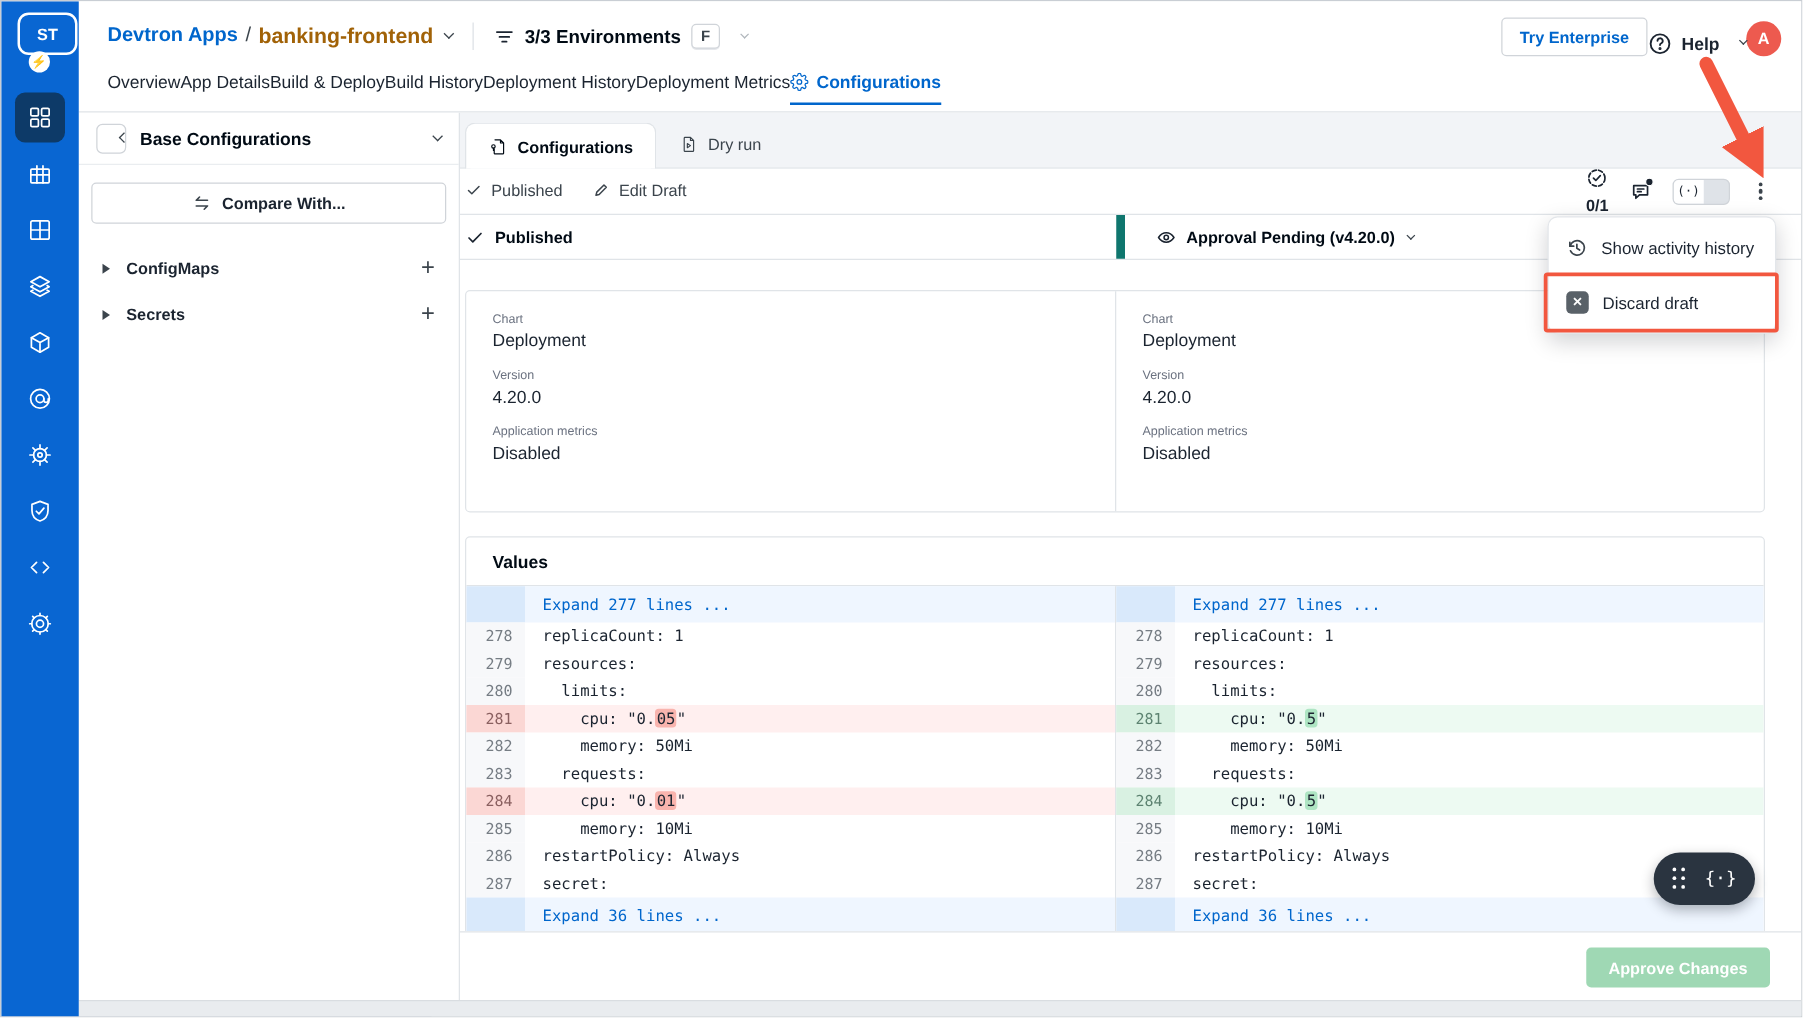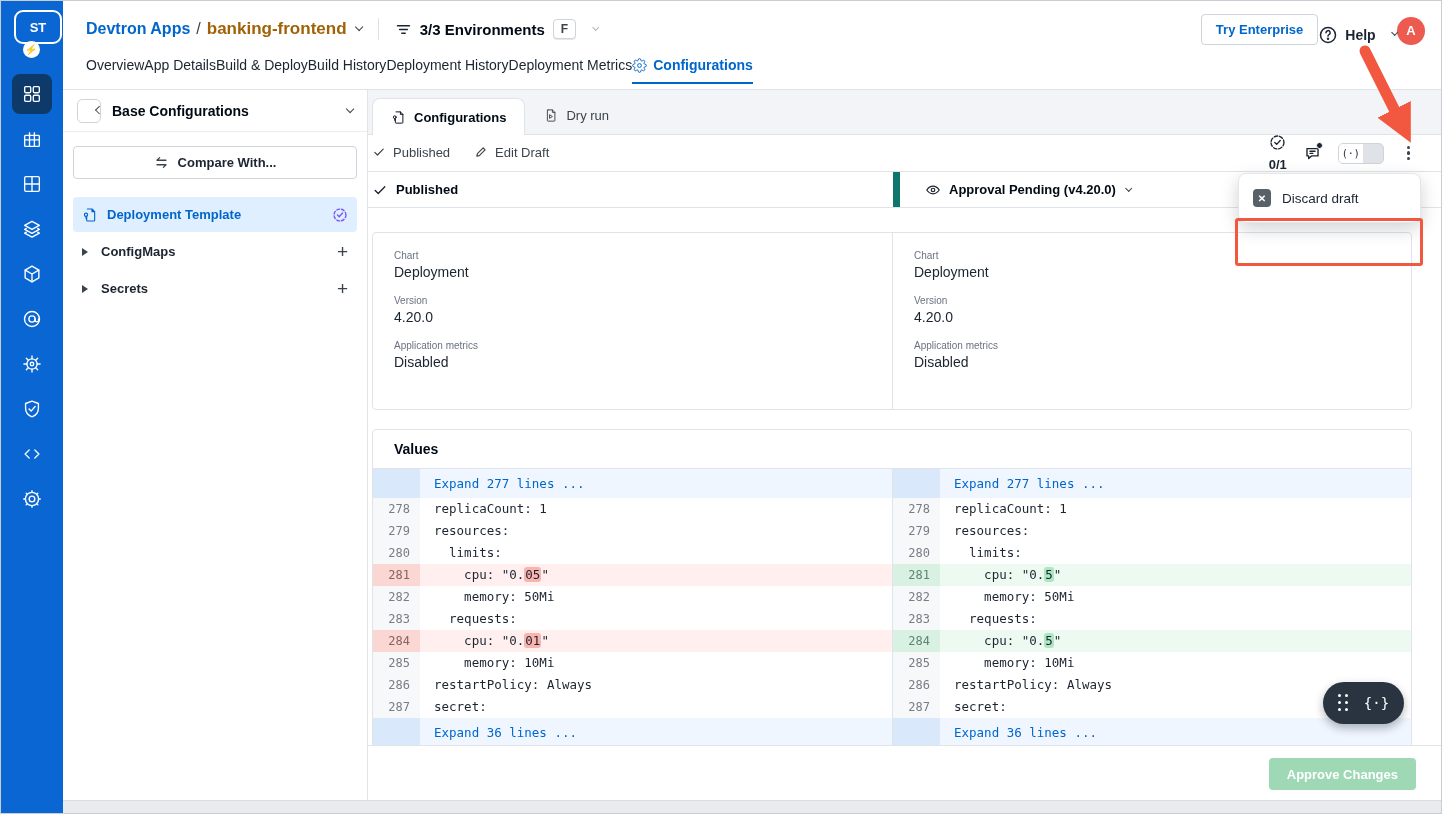--- a/index.html
+++ b/index.html
@@ -274,34 +274,20 @@
       <span class="panel-title">Base Configurations</span>
       <span class="chev"></span>
     </div>
     <div class="cmp-btn">
       <svg viewBox="0 0 20 20">
           <path d="M7.5 3.5 4 7h12M12.5 16.5 16 13H4"></path>
         </svg>
       <span>Compare With...</span>
     </div>
     <div class="tree">
-      <div class="tree-item selected">
-        <svg viewBox="0 0 24 24" stroke="#0066cc" fill="none" stroke-width="1.7" stroke-linecap="round" stroke-linejoin="round">
-            <path d="M8 3h7l4 4v13a1 1 0 0 1-1 1H8a1 1 0 0 1-1-1v-5.5M15 3v4h4"></path>
-            <circle cx="6" cy="11.5" r="2.4"></circle>
-            <path d="M6 13.9V17"></path>
-          </svg>
-        <span>Deployment Template</span>
-        <span class="tree-right">
-          <svg viewBox="0 0 20 20" width="17" height="17" fill="none" stroke="#7a5af8" stroke-width="1.8" stroke-linecap="round">
-              <circle cx="10" cy="10" r="7.4" stroke-dasharray="3.4 2.6"></circle>
-              <path d="m6.8 10 2.2 2.2 4.2-4.6"></path>
-            </svg>
-        </span>
-      </div>
       <div class="tree-item">
         <span class="caret"></span>
         <span>ConfigMaps</span>
         <span class="tree-right">
             <span class="plus">+</span>
           </span>
       </div>
       <div class="tree-item">
         <span class="caret"></span>
         <span>Secrets</span>
@@ -540,20 +526,28 @@
         <i></i>
         <i></i>
         <i></i>
         <i></i>
       </span>
     <span class="pill-code">{·}</span>
   </div>
 
   <div class="menu">
     <div class="menu-item">
+      <svg viewBox="0 0 20 20">
+          <path d="M3.4 4.6v3.6H7"></path>
+          <path d="M3.6 8.2a6.8 6.8 0 1 1 .4 4.3"></path>
+          <path d="M10 6.4v3.8l2.6 1.6"></path>
+        </svg>
+      <span>Show activity history</span>
+    </div>
+    <div class="menu-item">
       <span class="discard-ico">✕</span>
       <span>Discard draft</span>
     </div>
   </div>
 
   <div class="anno-rect"></div>
   <svg class="anno-arrow" viewBox="0 0 100 125">
     <defs>
         <marker id="ah" markerWidth="3.4" markerHeight="3.4" refX="1.4" refY="1.7" orient="auto">
           <path d="M0 0 L3.4 1.7 L0 3.4 Z" fill="#f2573f"></path>

